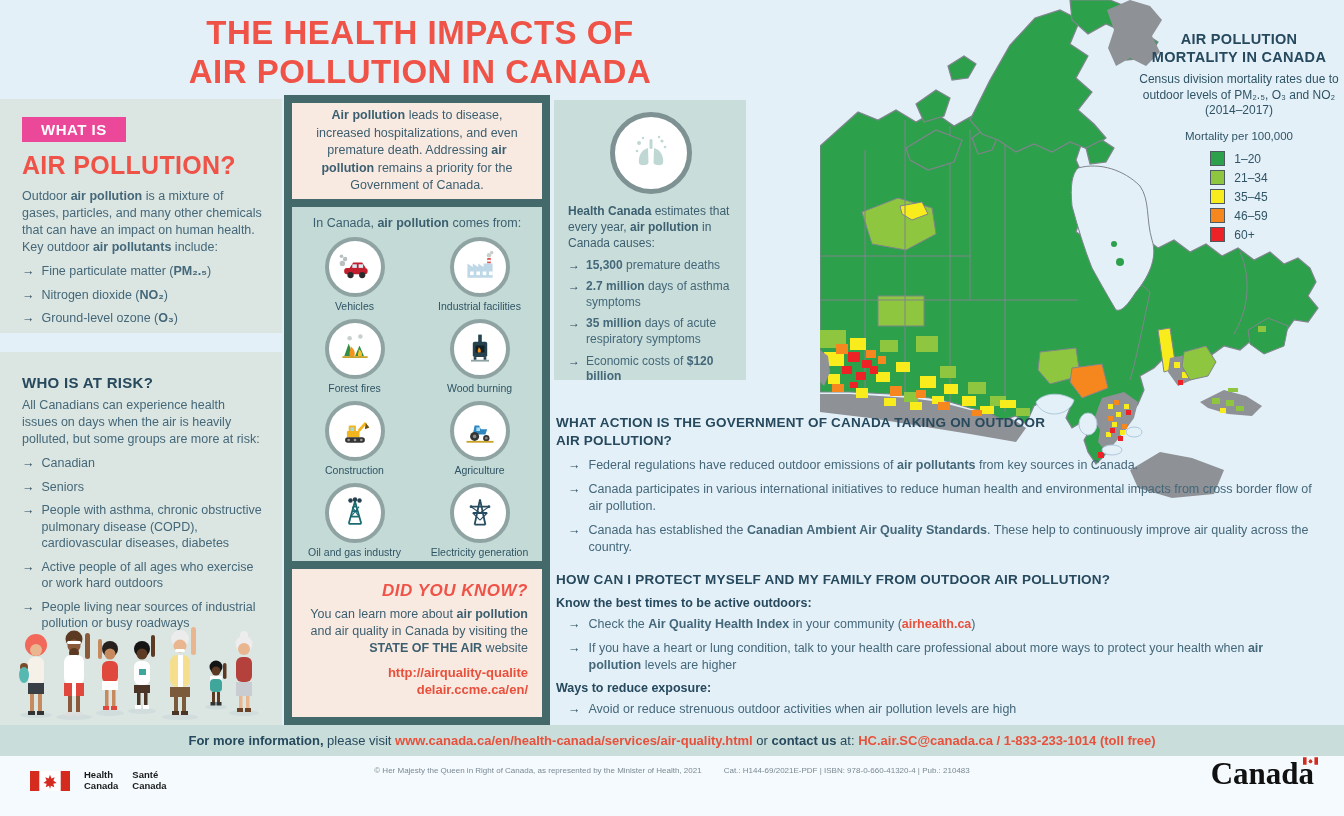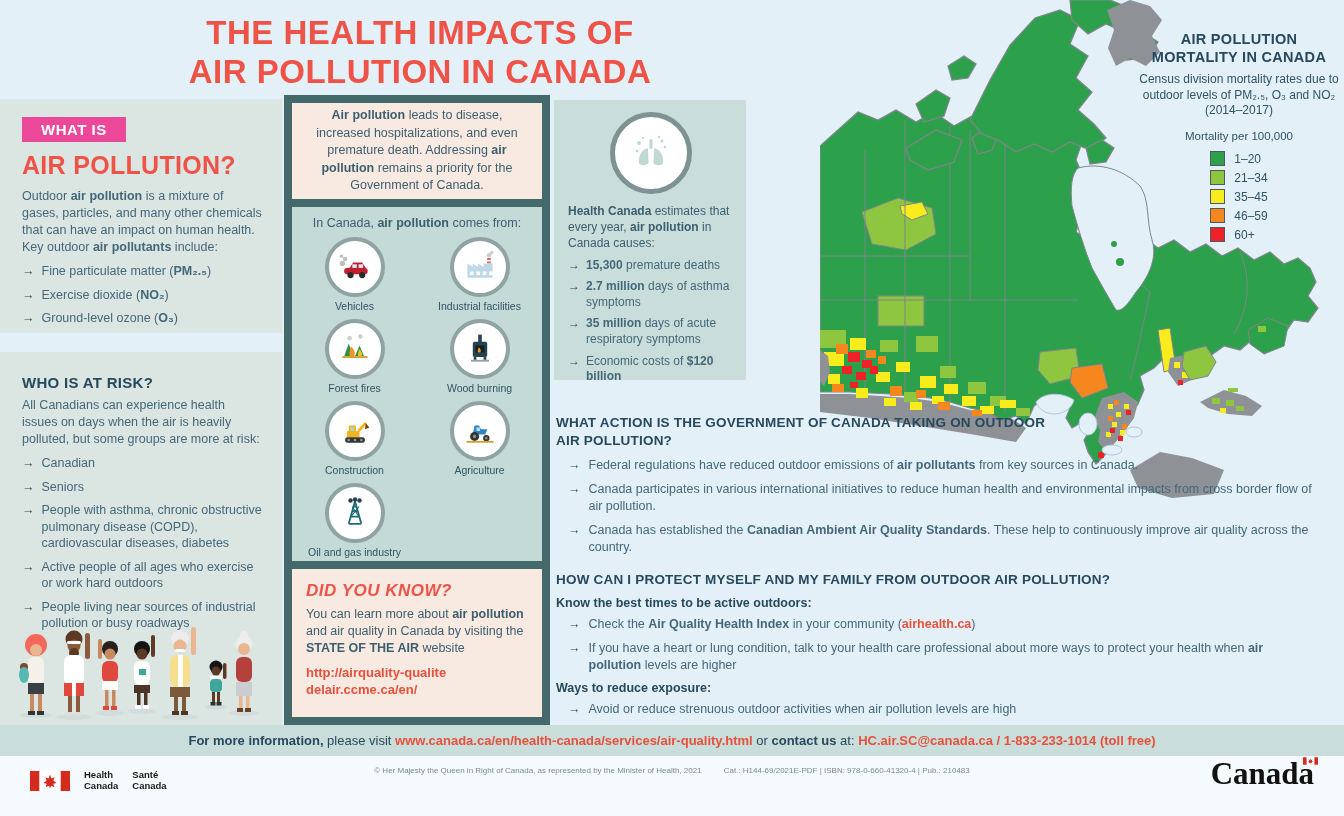--- a/index.html
+++ b/index.html
@@ -29,21 +29,21 @@
   .pink{background:#F8E9E1}
   .tealbox{background:#C4DAD6;flex:1;display:flex;flex-direction:column}
   .priority{padding:12px 14px;text-align:center;font-size:12.5px;line-height:1.4;color:#3C5F70;height:96px;
             display:flex;align-items:center}
   .src-h{text-align:center;font-size:12.5px;color:#3C5F70;margin:9px 6px 4px 6px}
   .src-grid{flex:1;display:flex;flex-wrap:wrap;align-content:space-around}
   .src{width:50%;display:flex;flex-direction:column;align-items:center}
   .circ{width:52px;height:52px;border-radius:50%;background:#fff;border:4px solid #8FA3A3;
         display:flex;align-items:center;justify-content:center}
   .src-lbl{font-size:10.5px;color:#2F5465;text-align:center;line-height:1.15;margin-top:3px;width:100px}
-  .dyk{padding:12px 14px;text-align:left;height:148px}
+  .dyk{padding:12px 14px;text-align:right;height:148px}
   .dyk-h{color:#EF5348;font-weight:700;font-style:italic;font-size:17px;letter-spacing:.5px}
   .dyk-b{font-size:12.5px;line-height:1.35;color:#3C5F70;margin:5px 0 8px 0}
   .dyk-link{color:#E8503C;font-weight:700;font-size:13px;line-height:1.3;cursor:pointer}
   
   .estimates{position:absolute;left:554px;top:100px;width:192px;height:280px;background:#C9DDDA;
              box-sizing:border-box;padding:12px 12px 8px 14px;font-size:12px}
   .lungs-wrap{display:flex;justify-content:center;margin-bottom:9px}
   .lungs{width:72px;height:72px;border-radius:50%;background:#fff;border:5px solid #7E9193;
          display:flex;align-items:center;justify-content:center}
   .est-intro{font-size:12px;line-height:1.35;color:#3C5F70;margin:0 0 4px 0}
@@ -231,21 +231,21 @@
 <section class="panel p1">
   <div class="kicker">WHAT IS</div>
   <h2 class="red-h">AIR POLLUTION?</h2>
   <p class="body"><span>Outdoor </span><span class="b">air pollution</span><span> is a mixture of gases, particles, and many other chemicals that can have an impact on human health. Key outdoor </span><span class="b">air pollutants</span><span> include:</span></p>
   <div class="bullet">
     <span class="arrow">→</span>
     <span><span>Fine particulate matter (</span><span class="b">PM₂.₅</span><span>)</span></span>
     </div>
   <div class="bullet">
     <span class="arrow">→</span>
-    <span><span>Exercise dioxide (</span><span class="b">NO₂</span><span>)</span></span>
+    <span><span>Nitrogen dioxide (</span><span class="b">NO₂</span><span>)</span></span>
     </div>
   <div class="bullet">
     <span class="arrow">→</span>
     <span><span>Ground-level ozone (</span><span class="b">O₃</span><span>)</span></span>
     </div>
 </section>
 
 <section class="panel p2">
   <h3 class="navy-h">WHO IS AT RISK?</h3>
   <p class="body">All Canadians can experience health issues on days when the air is heavily polluted, but some groups are more at risk:</p>
@@ -486,20 +486,31 @@
             <path d="M20,7 L13,32 M20,7 L27,32 M15.5,24 h9 M17,18 h6 M18,13 h4 M13,32 h14" stroke="#1C6B73" stroke-width="2" fill="none"></path>
             <path d="M15.5,24 L24.5,13 M24.5,24 L16.8,13" stroke="#1C6B73" stroke-width="1.2" fill="none"></path>
             <circle cx="15" cy="6" r="2.5" fill="#27424F"></circle>
               <circle cx="25" cy="6" r="2.5" fill="#27424F"></circle>
               <circle cx="20" cy="5" r="2.5" fill="#27424F"></circle>
           </svg>
         </div>
         <div class="src-lbl">Oil and gas industry</div>
       </div>
 
+      <div class="src">
+        <div class="circ">
+          <svg width="36" height="36" viewBox="0 0 40 40">
+            <path d="M20,5 L14,33 M20,5 L26,33 M10,13 h20 M12,20 h16 M14,33 h12" stroke="#274B60" stroke-width="2" fill="none"></path>
+            <path d="M10,13 L20,20 M30,13 L20,20 M12,20 L20,28 M28,20 L20,28" stroke="#274B60" stroke-width="1.2" fill="none"></path>
+            <circle cx="10" cy="13" r="1.5" fill="#274B60"></circle>
+              <circle cx="30" cy="13" r="1.5" fill="#274B60"></circle>
+          </svg>
+        </div>
+        <div class="src-lbl">Electricity generation</div>
+      </div>
 
     </div>
   </div>
 
   <div class="box pink dyk">
     <div class="dyk-h">DID YOU KNOW?</div>
     <p class="dyk-b"><span>You can learn more about </span><span class="b">air pollution</span><span> and air quality in Canada by visiting the </span><span class="b">STATE OF THE AIR</span><span> website</span></p>
     <div class="dyk-link">
       <span>http://airquality-qualite</span><br>
       <span>delair.ccme.ca/en/</span>

